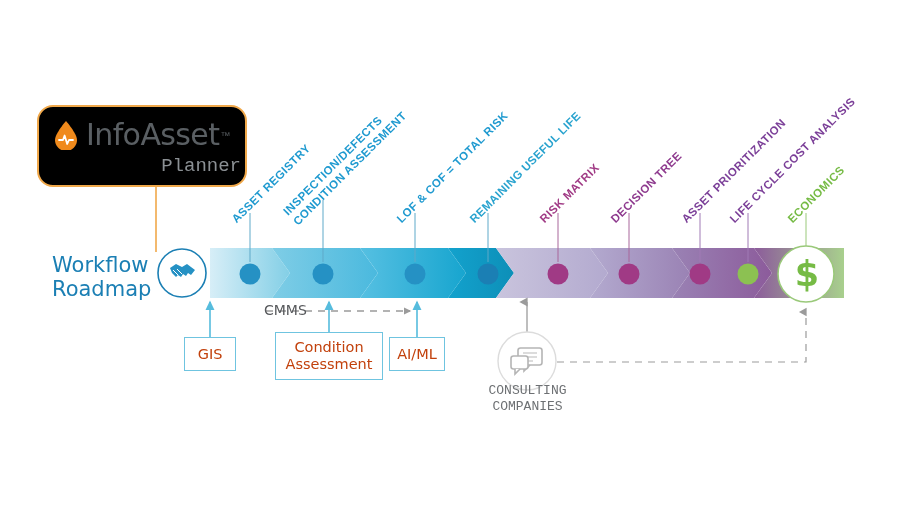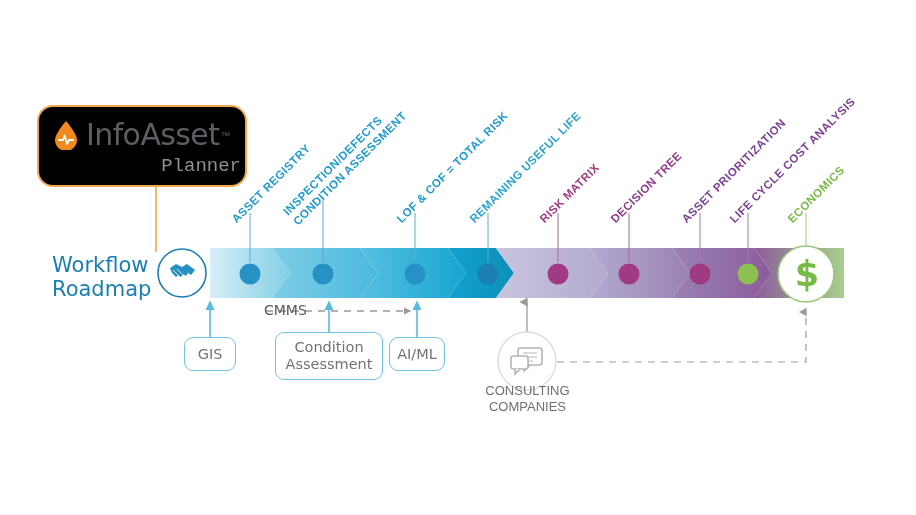--- a/index.html
+++ b/index.html
@@ -81,28 +81,28 @@
     letter-spacing: 0.4px;
     font-family: "Liberation Sans", sans-serif;
   }
   .dlabel.two {
     line-height: 14px;
   }
   
   .sbox {
     position: absolute;
     border: 1.4px solid #6fc4e0;
-    border-radius: 9px;
+    border-radius: 0;
     background: #fff;
     box-sizing: border-box;
     display: flex;
     align-items: center;
     justify-content: center;
     text-align: center;
-    color: #737373;
+    color: #c2410c;
     font-size: 14.5px;
     line-height: 17px;
     font-family: "DejaVu Sans", sans-serif;
     white-space: pre-line;
   }
   .cmms-label {
     position: absolute;
     left: 218px; top: 302px;
     font-size: 14px;
     color: #57595c;
@@ -110,21 +110,21 @@
     margin-left: 46px;
   }
   .cc-label {
     position: absolute;
     left: 459px; top: 383px;
     width: 137px;
     text-align: center;
     font-size: 13px;
     line-height: 16px;
     color: #6d7073;
-    font-family: Liberation Sans, sans-serif;
+    font-family: Liberation Mono, monospace;
     white-space: pre-line;
   }
   .dollar-glyph {
     position: absolute;
     left: 789px; top: 252px;
     width: 36px; height: 44px;
     text-align: center;
     font-size: 35px;
     font-weight: bold;
     color: #76bb45;

